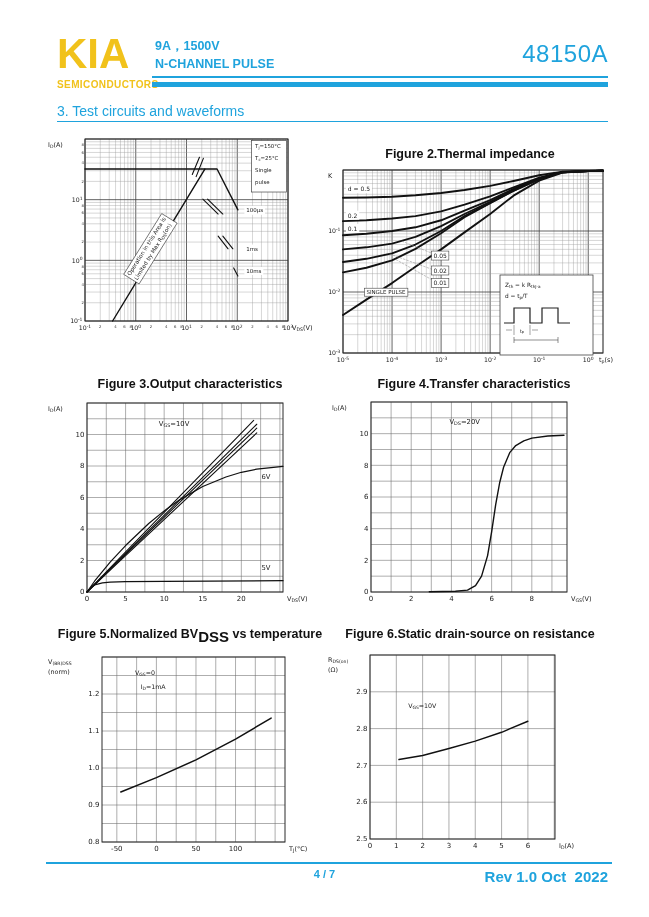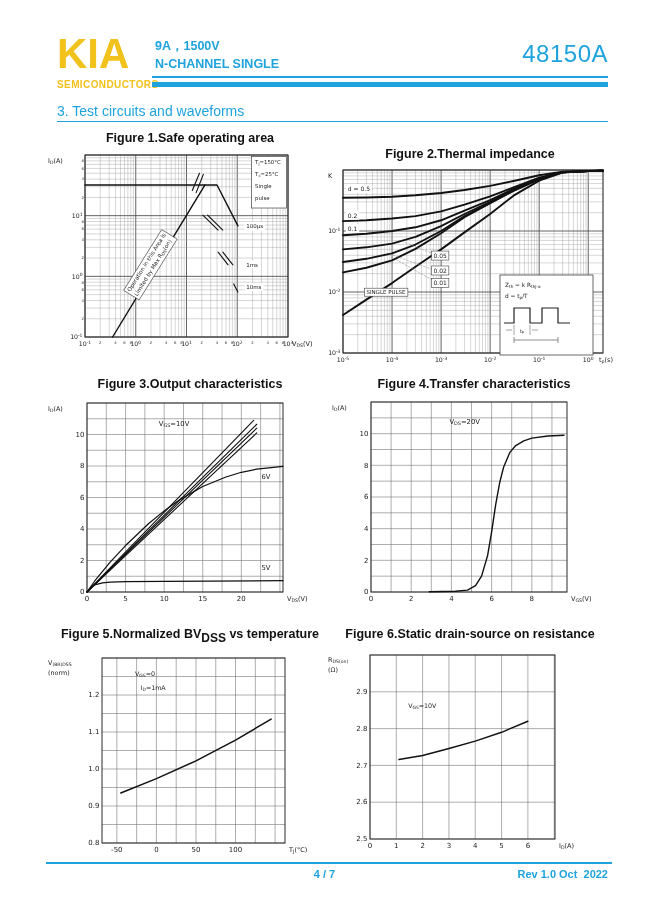--- a/index.html
+++ b/index.html
@@ -15,53 +15,52 @@
            font-size:24px;font-weight:normal;letter-spacing:0.5px;}
   .rule-thin{position:absolute;left:152px;top:76px;width:456px;height:2px;background:var(--accent,#1fa3dd);}
   .rule-thick{position:absolute;left:152px;top:82px;width:456px;height:5px;background:var(--accent,#1fa3dd);}
   
   .section-title{position:absolute;left:57px;top:103px;font-size:14px;color:var(--accent,#1fa3dd);}
   .section-underline{position:absolute;left:57px;top:121px;width:551px;height:1.2px;background:var(--accent,#1fa3dd);}
   
   .fig{position:absolute;width:290px;margin:0;padding:0;}
   .fig-title{text-align:center;font-size:12.5px;font-weight:bold;color:#111;
              line-height:14px;margin:0 0 2px 0;white-space:nowrap;}
-  .fig-title sub{font-size:12px;}
+  .fig-title sub{font-size:15px;}
   .chart{display:block;}
   
   .footer-rule{position:absolute;left:46px;top:862px;width:566px;height:1.5px;background:var(--accent,#1fa3dd);}
   .page-num{position:absolute;left:0;right:0;top:868px;text-align:center;color:var(--accent,#1fa3dd);
             font-weight:bold;font-size:11px;}
   .revision{position:absolute;right:41px;top:868px;color:var(--accent,#1fa3dd);
-            font-weight:bold;font-size:11px;white-space:pre;}
+            font-weight:bold;font-size:15px;white-space:pre;}
 </style>
 </head>
 <body>
 
 <div class="page">
 
   <header>
     <div class="logo">
       <div class="logo-kia">KIA</div>
       <div class="logo-sub">SEMICONDUCTORS</div>
     </div>
     <div class="mid-head">
       <div>9A，1500V</div>
-      <div>N-CHANNEL SINGLE</div>
+      <div>N-CHANNEL PULSE</div>
     </div>
     <div class="part-no">48150A</div>
     <div class="rule-thin"></div>
     <div class="rule-thick"></div>
   </header>
 
   <div class="section-title">3. Test circuits and waveforms</div>
   <div class="section-underline"></div>
 
   <figure class="fig" style="left:45px;top:131px;">
-    <figcaption class="fig-title">Figure 1.Safe operating area</figcaption>
     <svg class="chart" width="290" height="212" viewBox="0 0 290 212">
         <line x1="40" y1="8" x2="40" y2="190" stroke="#3c3c3c" stroke-width="0.8"></line>
         <line x1="55.27727227994705" y1="8" x2="55.27727227994705" y2="190" stroke="#9a9a9a" stroke-width="0.4"></line>
         <text x="55.27727227994705" y="196.5" font-size="3.8" fill="#333" text-anchor="middle" font-family="DejaVu Sans, sans-serif"><tspan dy="0.00">2</tspan></text>
         <line x1="64.21390367702287" y1="8" x2="64.21390367702287" y2="190" stroke="#9a9a9a" stroke-width="0.4"></line>
         <line x1="70.55454455989408" y1="8" x2="70.55454455989408" y2="190" stroke="#9a9a9a" stroke-width="0.4"></line>
         <text x="70.55454455989408" y="196.5" font-size="3.8" fill="#333" text-anchor="middle" font-family="DejaVu Sans, sans-serif"><tspan dy="0.00">4</tspan></text>
         <line x1="75.47272772005294" y1="8" x2="75.47272772005294" y2="190" stroke="#9a9a9a" stroke-width="0.4"></line>
         <line x1="79.49117595696993" y1="8" x2="79.49117595696993" y2="190" stroke="#9a9a9a" stroke-width="0.4"></line>
         <text x="79.49117595696993" y="196.5" font-size="3.8" fill="#333" text-anchor="middle" font-family="DejaVu Sans, sans-serif"><tspan dy="0.00">6</tspan></text>

